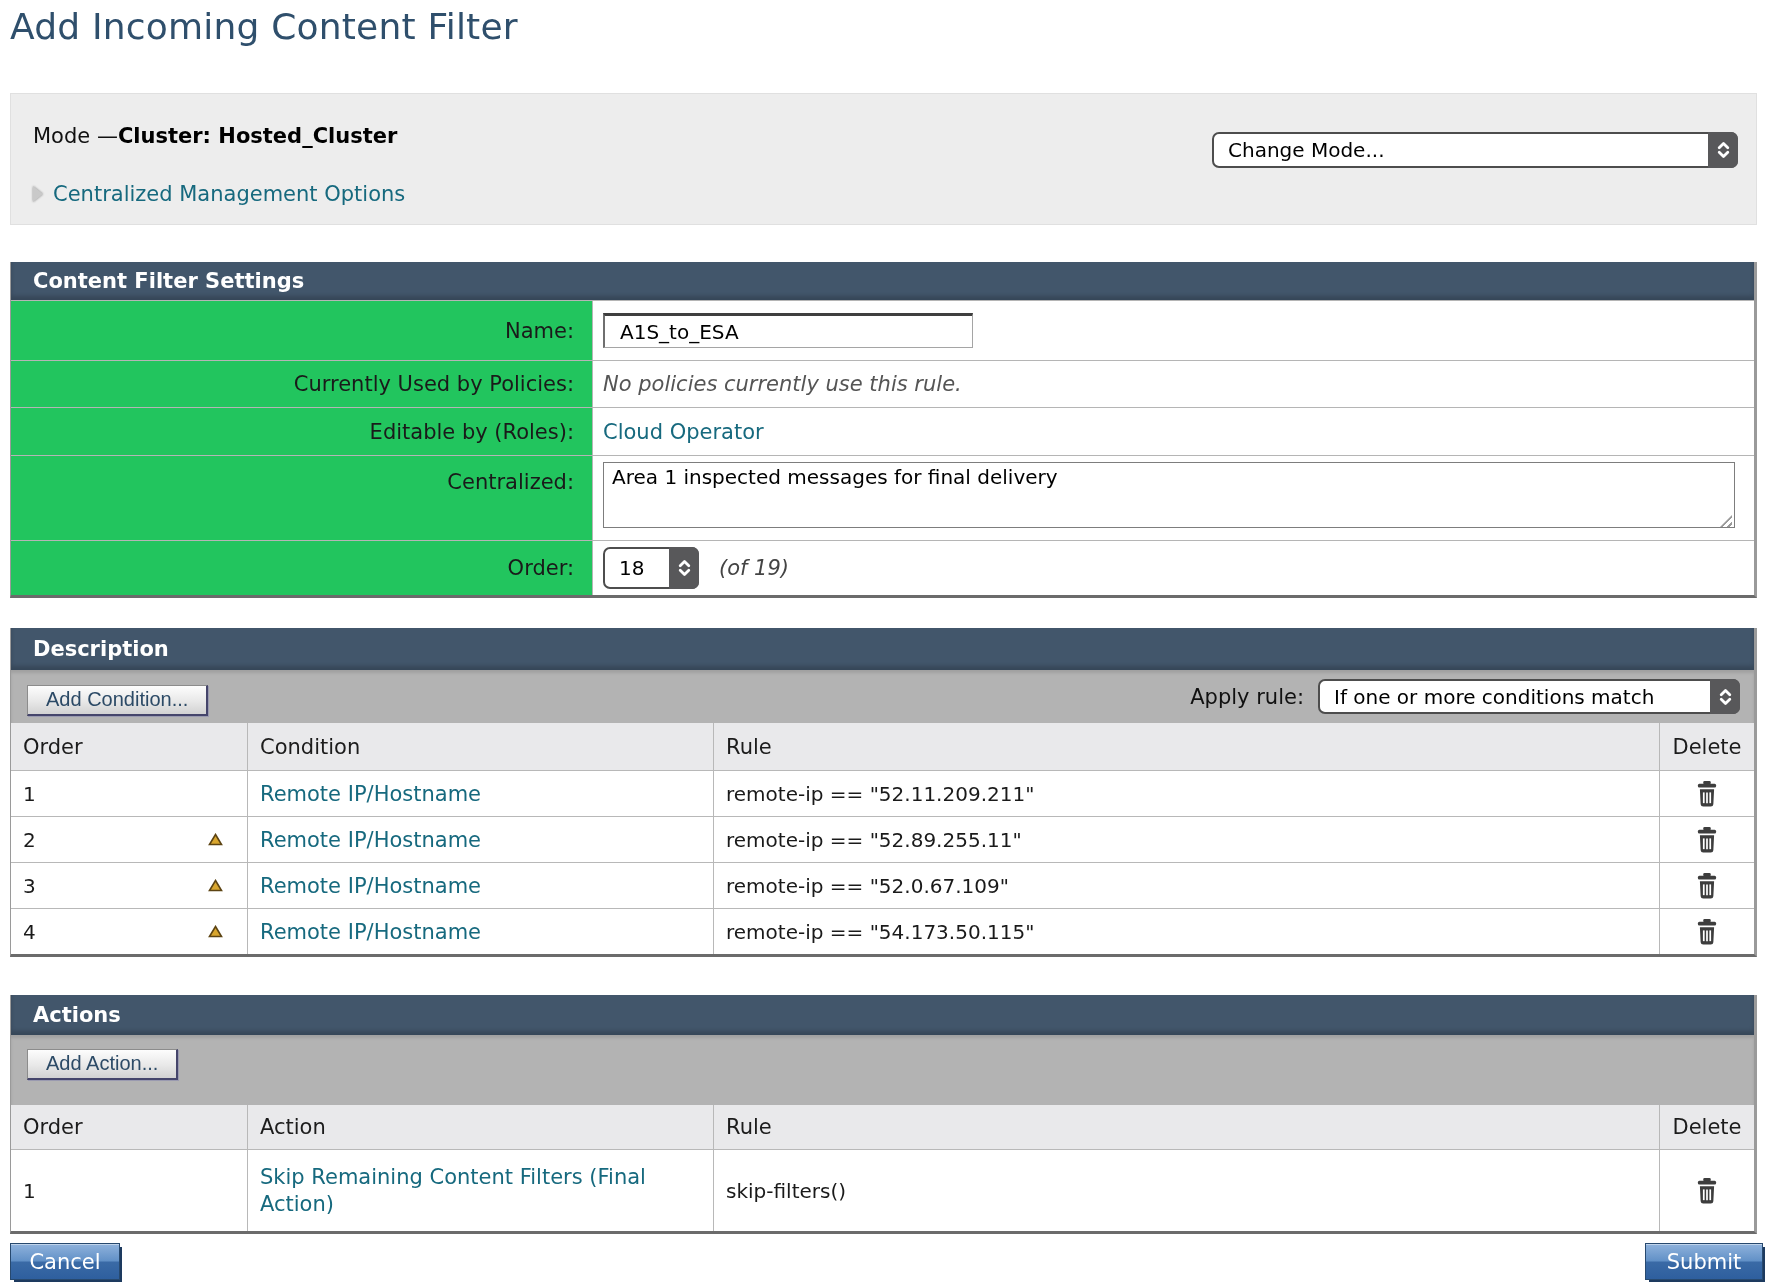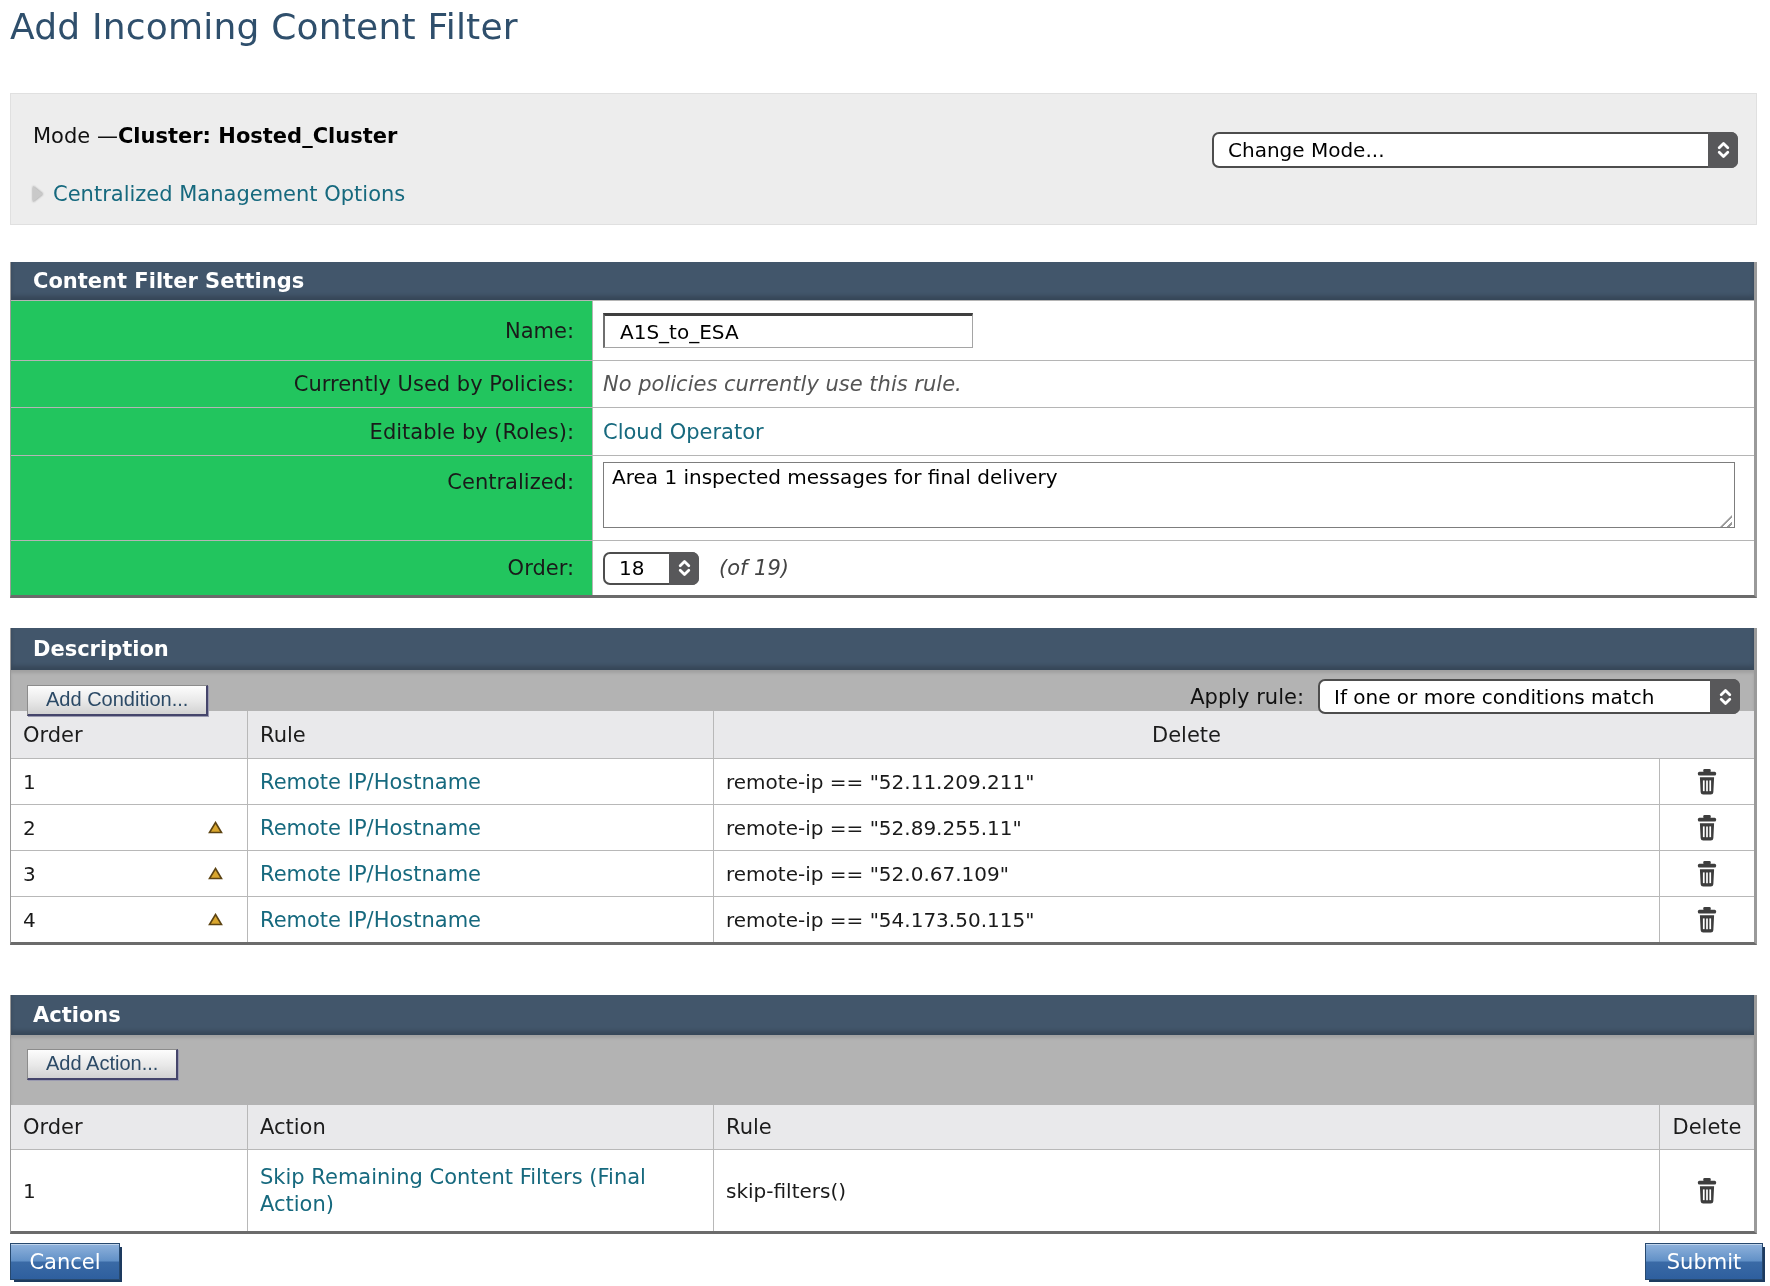--- a/index.html
+++ b/index.html
@@ -54,27 +54,27 @@
   #row-order { height:55px; }
   #name-input { width:370px; height:35px; font-family:inherit; font-size:20px; padding:0 15px;
     border:1px solid #a5a5a5; border-top:3px solid #3f3f3f; border-left:2px solid #6f6f6f; outline:none; color:#000; }
   .italic-note { font-style:italic; color:#555; font-size:21px; }
   #desc-textarea { width:1132px; height:66px; resize:none; border:1px solid #7d7d7d; font-family:inherit;
     font-size:20px; padding:2px 8px; outline:none; color:#000; position:relative; }
   .grip { position:relative; width:0; }
   .grip:after { content:""; position:absolute; left:-15px; top:53px; width:12px; height:12px;
     background:repeating-linear-gradient(135deg,transparent 0 3px,#9a9a9a 3px 5px);
     clip-path:polygon(100% 0,100% 100%,0 100%); }
-  #order-select { width:96px; height:33px; }
+  #order-select { width:96px; height:42px; }
   #order-suffix { margin-left:20px; font-style:italic; color:#444; font-size:21px; }
 
   
   #conditions-panel { top:628px; }
   #conditions-panel .panel-header { height:42px; }
-  #conditions-panel .toolbar { height:41px; }
+  #conditions-panel .toolbar { height:53px; }
   #conditions-panel .toolbar-btn { top:15px; }
   #apply-rule-wrap { position:absolute; right:14px; top:9px; display:flex; align-items:center; }
   #apply-rule-label { font-size:21px; color:#111; margin-right:14px; }
   #apply-rule-select { width:422px; height:35px; position:relative; }
 
   .grid-row { display:grid; grid-template-columns:236px 466px 946px 1fr; border-top:1px solid #b8b8b8; background:#ffffff; }
   .col-head { background:#e9e9eb; font-size:21px; color:#1c1c1c; }
   .col-head > div { display:flex; align-items:center; }
   .cell { padding-left:12px; display:flex; align-items:center; border-left:1px solid #b8b8b8; }
   .cell:first-child { border-left:none; }
@@ -189,20 +189,21 @@
             <polyline points="3,7 7,3 11,7" fill="none" stroke="#fff" stroke-width="2.6" stroke-linecap="round" stroke-linejoin="round"></polyline>
             <polyline points="3,11 7,15 11,11" fill="none" stroke="#fff" stroke-width="2.6" stroke-linecap="round" stroke-linejoin="round"></polyline>
           </svg>
         </span>
       </div>
     </div>
   </div>
 
   <div id="cond-colhead" class="grid-row col-head">
     <div class="cell">Order</div>
+    <div class="cell">Condition</div>
     <div class="cell">Rule</div>
     <div class="cell cell-delete">Delete</div>
   </div>
 
   <div class="grid-row cond-row">
     <div class="cell cell-order">
         <span>1</span>
       </div>
     <div class="cell">
         <a class="teal-link">Remote IP/Hostname</a>

